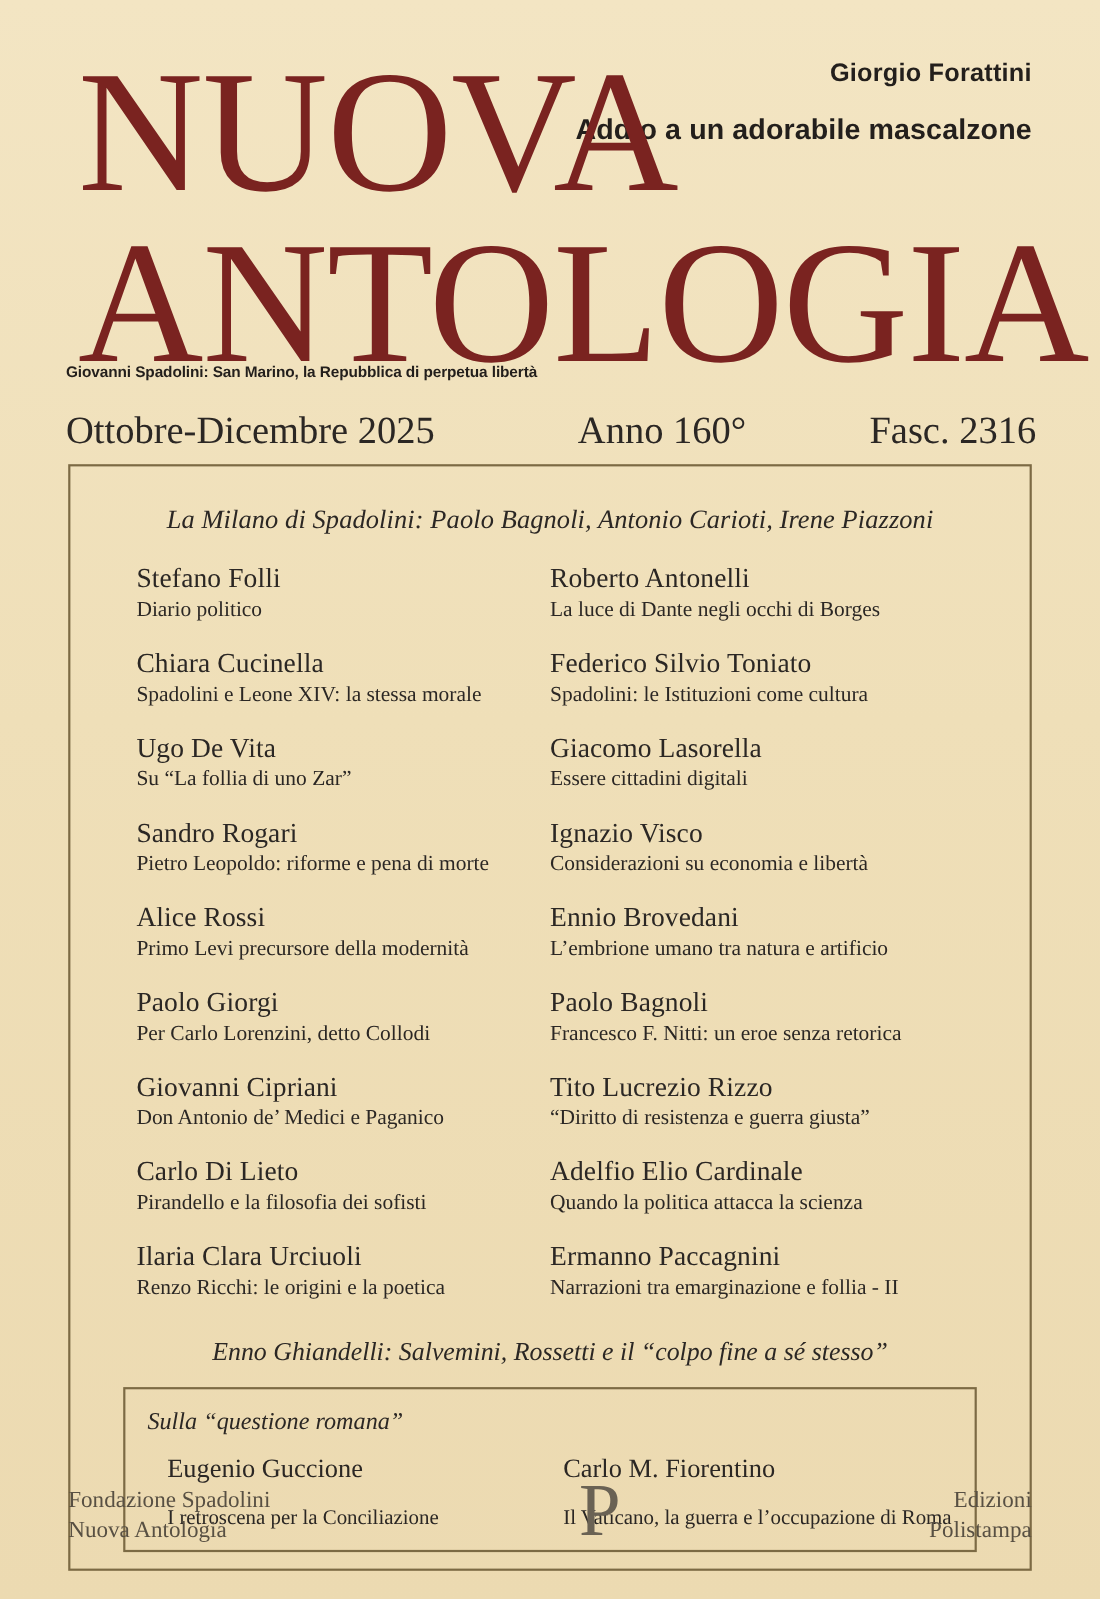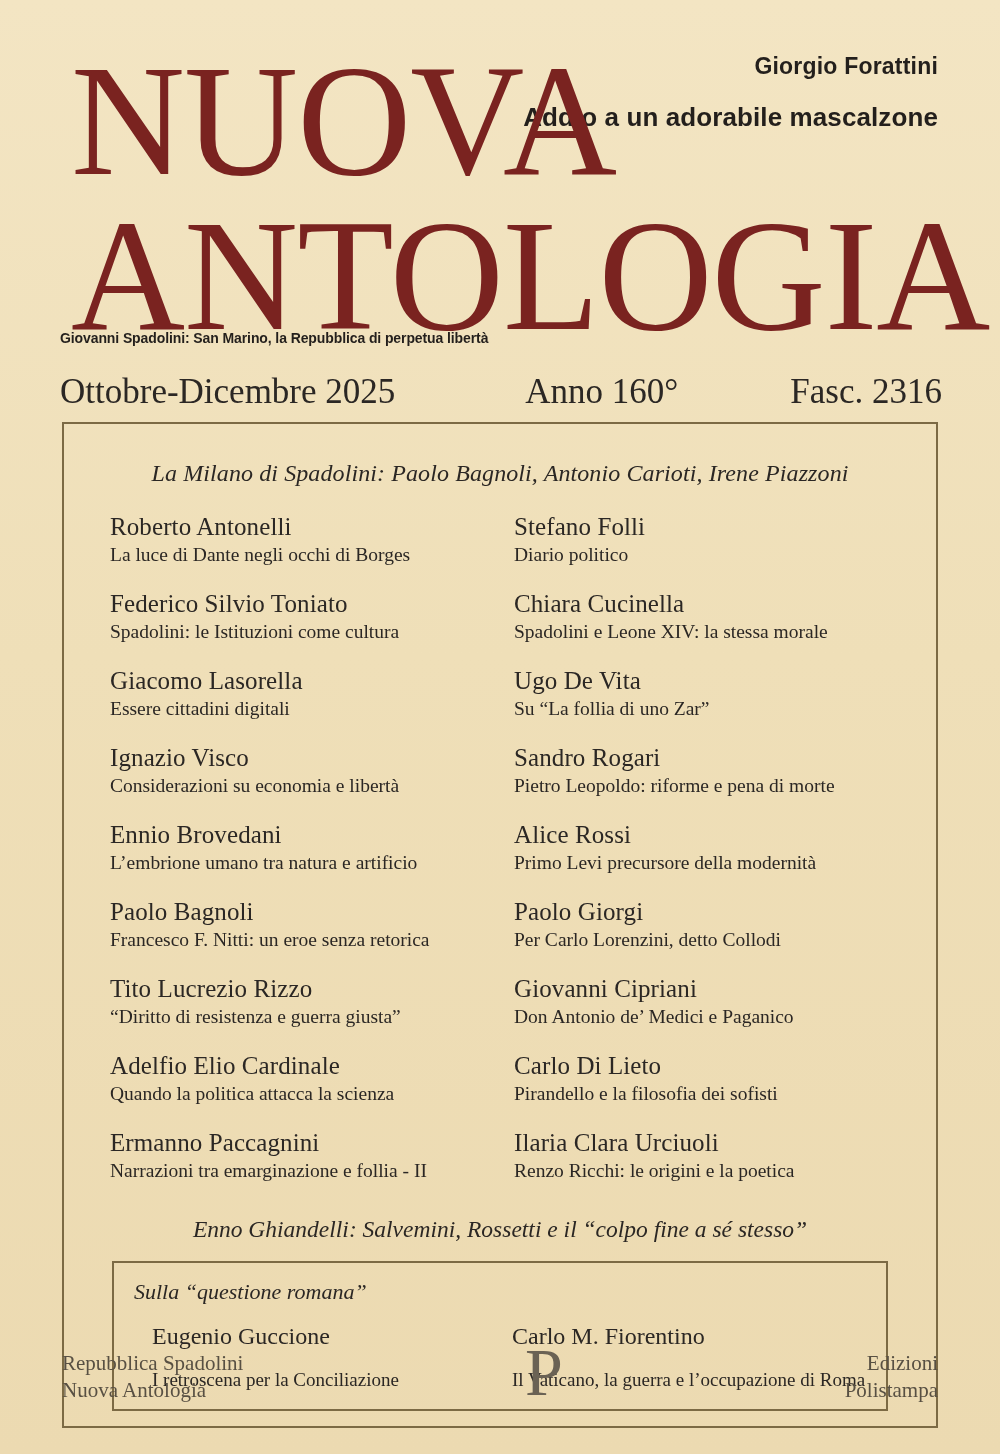--- a/index.html
+++ b/index.html
@@ -234,20 +234,61 @@
     <div>Ottobre-Dicembre 2025</div>
     <div class="mid">Anno 160°</div>
     <div>Fasc. 2316</div>
   </div>
 
   <div class="frame">
 
     <div class="headline-italic">La Milano di Spadolini: Paolo Bagnoli, Antonio Carioti, Irene Piazzoni</div>
 
     <div class="cols">
+      <div class="col right">
+
+        <div class="entry">
+          <div class="author">Stefano Folli</div>
+          <div class="title">Diario politico</div>
+        </div>
+        <div class="entry">
+          <div class="author">Chiara Cucinella</div>
+          <div class="title">Spadolini e Leone XIV: la stessa morale</div>
+        </div>
+        <div class="entry">
+          <div class="author">Ugo De Vita</div>
+          <div class="title">Su “La follia di uno Zar”</div>
+        </div>
+        <div class="entry">
+          <div class="author">Sandro Rogari</div>
+          <div class="title">Pietro Leopoldo: riforme e pena di morte</div>
+        </div>
+        <div class="entry">
+          <div class="author">Alice Rossi</div>
+          <div class="title">Primo Levi precursore della modernità</div>
+        </div>
+        <div class="entry">
+          <div class="author">Paolo Giorgi</div>
+          <div class="title">Per Carlo Lorenzini, detto Collodi</div>
+        </div>
+        <div class="entry">
+          <div class="author">Giovanni Cipriani</div>
+          <div class="title">Don Antonio de’ Medici e Paganico</div>
+        </div>
+        <div class="entry">
+          <div class="author">Carlo Di Lieto</div>
+          <div class="title">Pirandello e la filosofia dei sofisti</div>
+        </div>
+        <div class="entry">
+          <div class="author">Ilaria Clara Urciuoli</div>
+          <div class="title">Renzo Ricchi: le origini e la poetica</div>
+        </div>
+
+      </div>
+
       <div class="col left">
 
         <div class="entry">
           <div class="author">Roberto Antonelli</div>
           <div class="title">La luce di Dante negli occhi di Borges</div>
         </div>
         <div class="entry">
           <div class="author">Federico Silvio Toniato</div>
           <div class="title">Spadolini: le Istituzioni come cultura</div>
         </div>
@@ -271,61 +312,20 @@
           <div class="author">Tito Lucrezio Rizzo</div>
           <div class="title">“Diritto di resistenza e guerra giusta”</div>
         </div>
         <div class="entry">
           <div class="author">Adelfio Elio Cardinale</div>
           <div class="title">Quando la politica attacca la scienza</div>
         </div>
         <div class="entry">
           <div class="author">Ermanno Paccagnini</div>
           <div class="title">Narrazioni tra emarginazione e follia - II</div>
-        </div>
-
-      </div>
-
-      <div class="col right">
-
-        <div class="entry">
-          <div class="author">Stefano Folli</div>
-          <div class="title">Diario politico</div>
-        </div>
-        <div class="entry">
-          <div class="author">Chiara Cucinella</div>
-          <div class="title">Spadolini e Leone XIV: la stessa morale</div>
-        </div>
-        <div class="entry">
-          <div class="author">Ugo De Vita</div>
-          <div class="title">Su “La follia di uno Zar”</div>
-        </div>
-        <div class="entry">
-          <div class="author">Sandro Rogari</div>
-          <div class="title">Pietro Leopoldo: riforme e pena di morte</div>
-        </div>
-        <div class="entry">
-          <div class="author">Alice Rossi</div>
-          <div class="title">Primo Levi precursore della modernità</div>
-        </div>
-        <div class="entry">
-          <div class="author">Paolo Giorgi</div>
-          <div class="title">Per Carlo Lorenzini, detto Collodi</div>
-        </div>
-        <div class="entry">
-          <div class="author">Giovanni Cipriani</div>
-          <div class="title">Don Antonio de’ Medici e Paganico</div>
-        </div>
-        <div class="entry">
-          <div class="author">Carlo Di Lieto</div>
-          <div class="title">Pirandello e la filosofia dei sofisti</div>
-        </div>
-        <div class="entry">
-          <div class="author">Ilaria Clara Urciuoli</div>
-          <div class="title">Renzo Ricchi: le origini e la poetica</div>
         </div>
 
       </div>
     </div>
 
     <div class="footline-italic">Enno Ghiandelli: Salvemini, Rossetti e il “colpo fine a sé stesso”</div>
 
     <div class="inner-box">
       <div class="inner-title">Sulla “questione romana”</div>
       <div class="inner-cols">
@@ -337,21 +337,21 @@
           <div class="author">Carlo M. Fiorentino</div>
           <div class="title">Il Vaticano, la guerra e l’occupazione di Roma</div>
         </div>
       </div>
     </div>
 
   </div>
 
   <div class="footer">
     <div class="left-block">
-      <div>Repubblica Spadolini</div>
+      <div>Fondazione Spadolini</div>
       <div>Nuova Antologia</div>
     </div>
     <div class="logo">P</div>
     <div class="right-block">
       <div>Edizioni</div>
       <div>Polistampa</div>
     </div>
   </div>
 
 </div>

